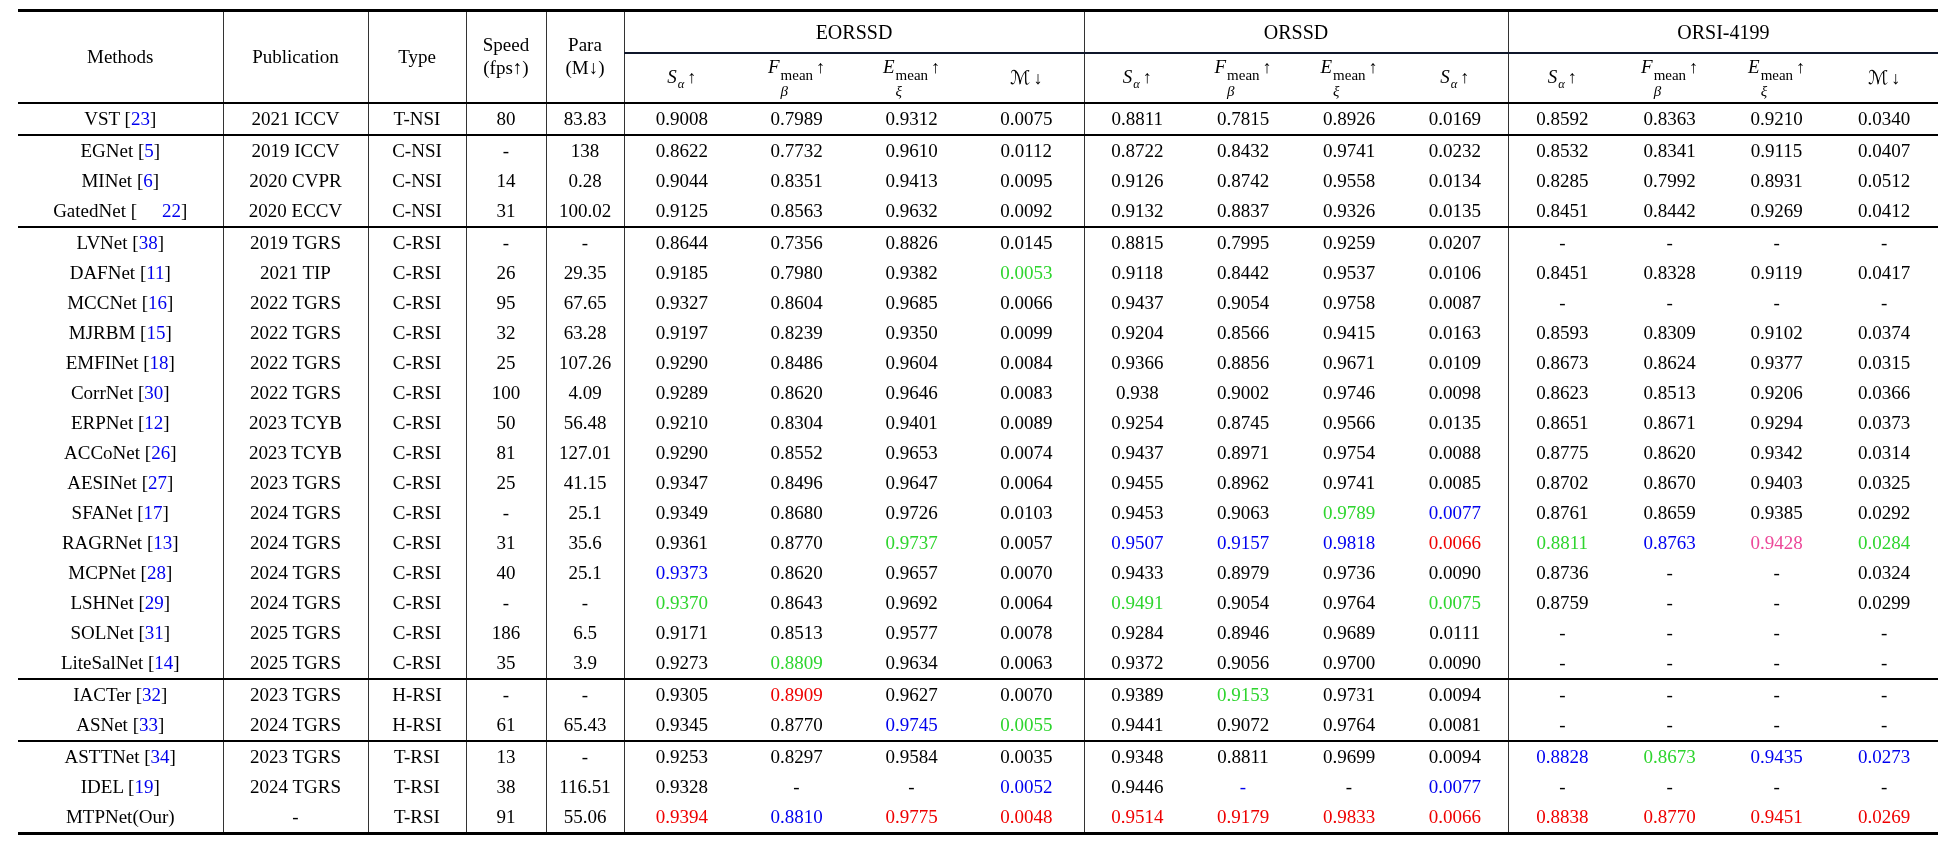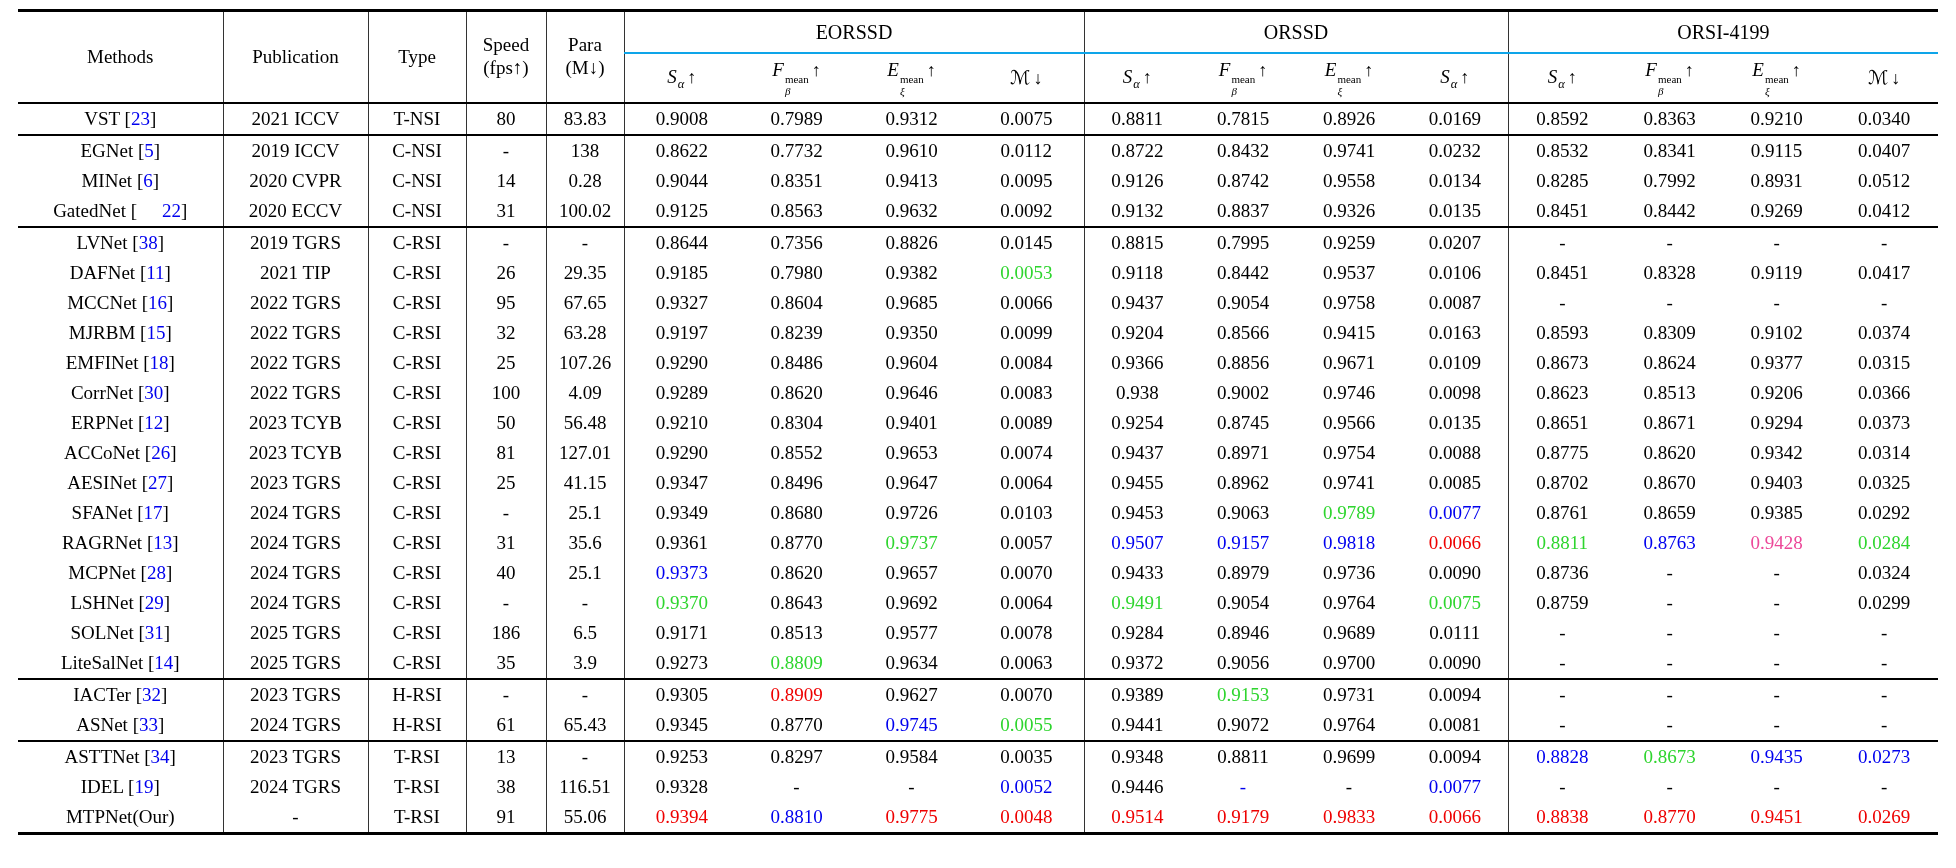--- a/index.html
+++ b/index.html
@@ -17,31 +17,31 @@
   }
   th,td{
     font-weight:normal;
     text-align:center;
     vertical-align:middle;
     padding:0;
     height:30px;
     line-height:1.12;
     white-space:nowrap;
   }
-  .dataset{border-bottom:2px solid #0ea5e9;height:40px;font-size:20px;}
+  .dataset{border-bottom:2px solid #0f172a;height:40px;font-size:20px;}
   .mth{height:48px;border-bottom:2px solid #000;}
   .rs{border-bottom:2px solid #000;}
   .br{border-right:1px solid #333;}
   tr.gs td{border-top:2px solid #000;}
   .hdr2{display:inline-block;line-height:1.2;}
   .it{font-style:italic;}
   .cal{font-family:"DejaVu Sans","DejaVu Serif",serif;}
   .supsub{
     display:inline-flex;flex-direction:column;align-items:flex-start;
-    vertical-align:-7px;margin-left:1px;font-size:11px;line-height:1.05;
+    vertical-align:-7px;margin-left:1px;font-size:15px;line-height:1.05;
   }
   .supsub .sub{font-style:italic;}
   .subonly{font-size:12.5px;vertical-align:-5px;margin-left:1px;font-style:italic;}
   .arrow{font-size:18px;padding-left:3px;}
 </style>
 </head>
 <body>
 
 <div class="page">
   <table>

